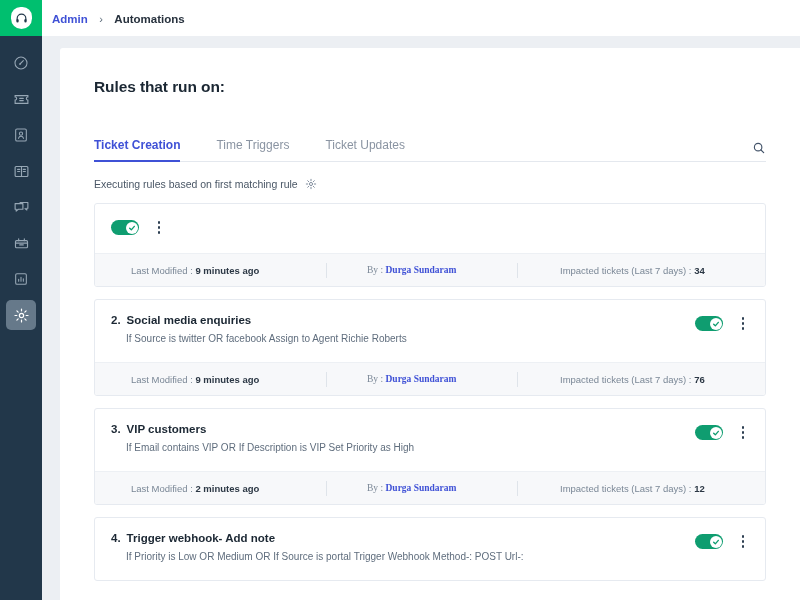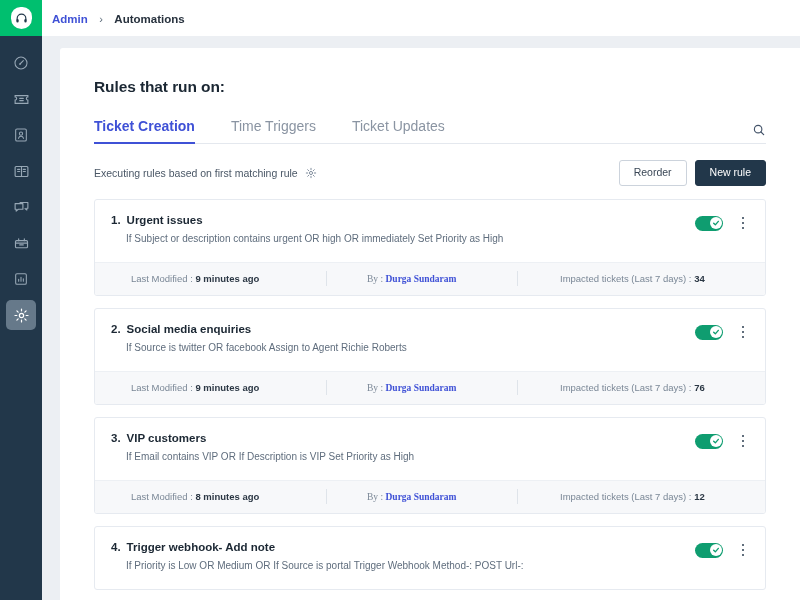--- a/index.html
+++ b/index.html
@@ -79,24 +79,25 @@
   }
 
   
   .tabs-row {
     margin-top: 22px;
     display: flex; align-items: flex-end;
     border-bottom: 1px solid #e4e8ee;
     position: relative;
   }
   .tab {
-    font-size: 14px; color: #8a94a2;
+    font-size: 12px; color: #8a94a2;
     padding: 0 0 9px 0; margin-right: 36px;
     cursor: pointer; position: relative;
     white-space: nowrap;
+    margin-top: 20px;
   }
   .tab.active { color: #3f51d6; font-weight: bold; }
   .tab.active:after {
     content: ""; position: absolute;
     left: 0; right: 0; bottom: -1px; height: 2px;
     background: #3f51d6;
   }
   .tab-search {
     margin-left: auto; padding-bottom: 6px;
     color: #44546a; cursor: pointer;
@@ -299,36 +300,26 @@
       <div class="toolbar">
         <div class="toolbar-note">
           <span>Executing rules based on first matching rule</span>
           <span class="cog">
             <svg width="12" height="12" viewBox="0 0 24 24" fill="none" stroke="currentColor" stroke-width="1.9">
               <circle cx="12" cy="12" r="3.1"></circle>
               <path d="M12 2.6v2.8M12 18.6v2.8M21.4 12h-2.8M5.4 12H2.6M18.6 5.4l-2 2M7.4 16.6l-2 2M18.6 18.6l-2-2M7.4 7.4l-2-2" stroke-linecap="round"></path>
             </svg>
           </span>
         </div>
-        <div class="toolbar-actions">
-          <button class="btn btn-secondary">Reorder</button>
-          <button class="btn btn-primary">New rule</button>
-        </div>
       </div>
 
       <div class="rules">
 
         <div class="rule-card">
           <div class="rule-main">
-            <div class="rule-texts">
-              <div class="rule-title">
-                <span class="num">1.</span><span>Urgent issues</span>
-              </div>
-              <div class="rule-desc">If Subject or description contains urgent OR high OR immediately Set Priority as High</div>
-            </div>
             <div class="rule-ctrls">
               <div class="toggle">
                 <span class="knob">
                   <svg width="8" height="8" viewBox="0 0 24 24" fill="none" stroke="#0f9d70" stroke-width="4" stroke-linecap="round" stroke-linejoin="round">
                       <path d="M5 12.5 10 17.5 19 7"></path>
                     </svg>
                 </span>
               </div>
               <div class="kebab">
                   <i></i>
@@ -408,21 +399,21 @@
               </div>
               <div class="kebab">
                   <i></i>
                   <i></i>
                   <i></i>
                 </div>
             </div>
           </div>
           <div class="rule-footer">
             <div class="foot-cell c1">
-              <span>Last Modified :</span>&nbsp;<span class="foot-strong">8 minutes ago</span>
+              <span>Last Modified :</span>&nbsp;<span class="foot-strong">2 minutes ago</span>
             </div>
             <div class="foot-div"></div>
             <div class="foot-cell c2">
               <span>By :</span>&nbsp;<span class="foot-name">Durga Sundaram</span>
             </div>
             <div class="foot-div"></div>
             <div class="foot-cell c3">
               <span>Impacted tickets (Last 7 days) :</span>&nbsp;<span class="foot-strong">12</span>
             </div>
           </div>

